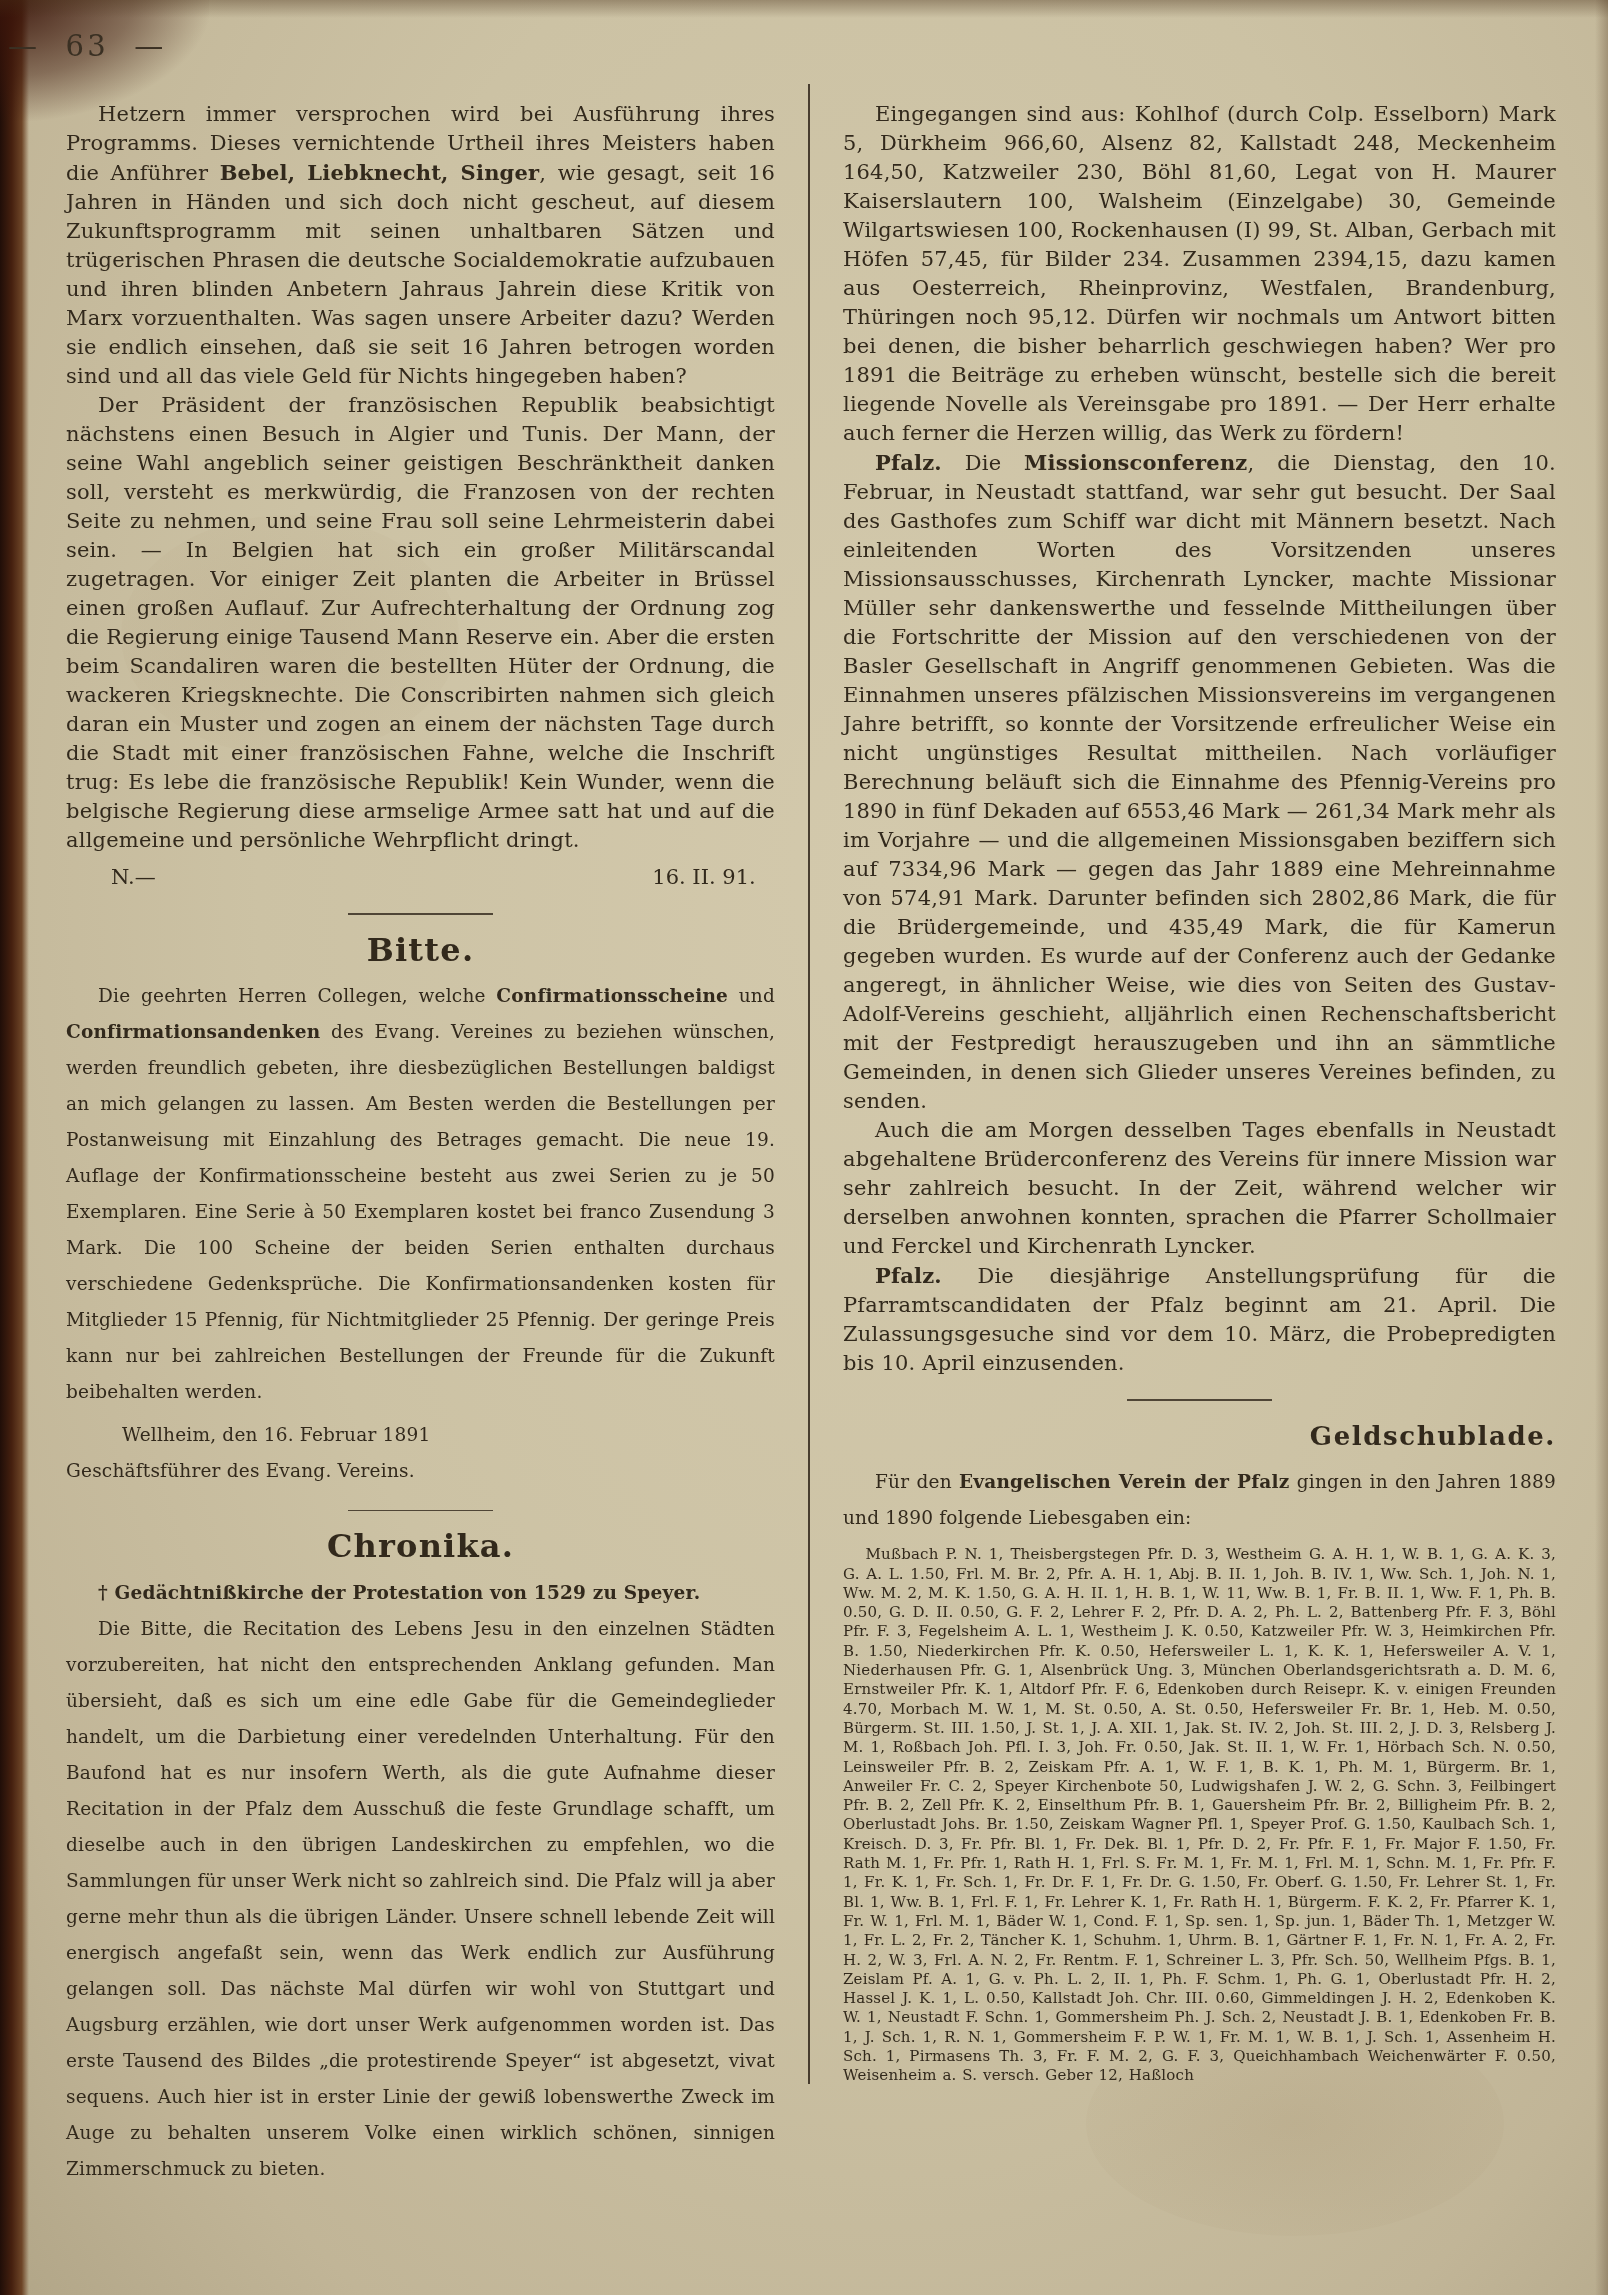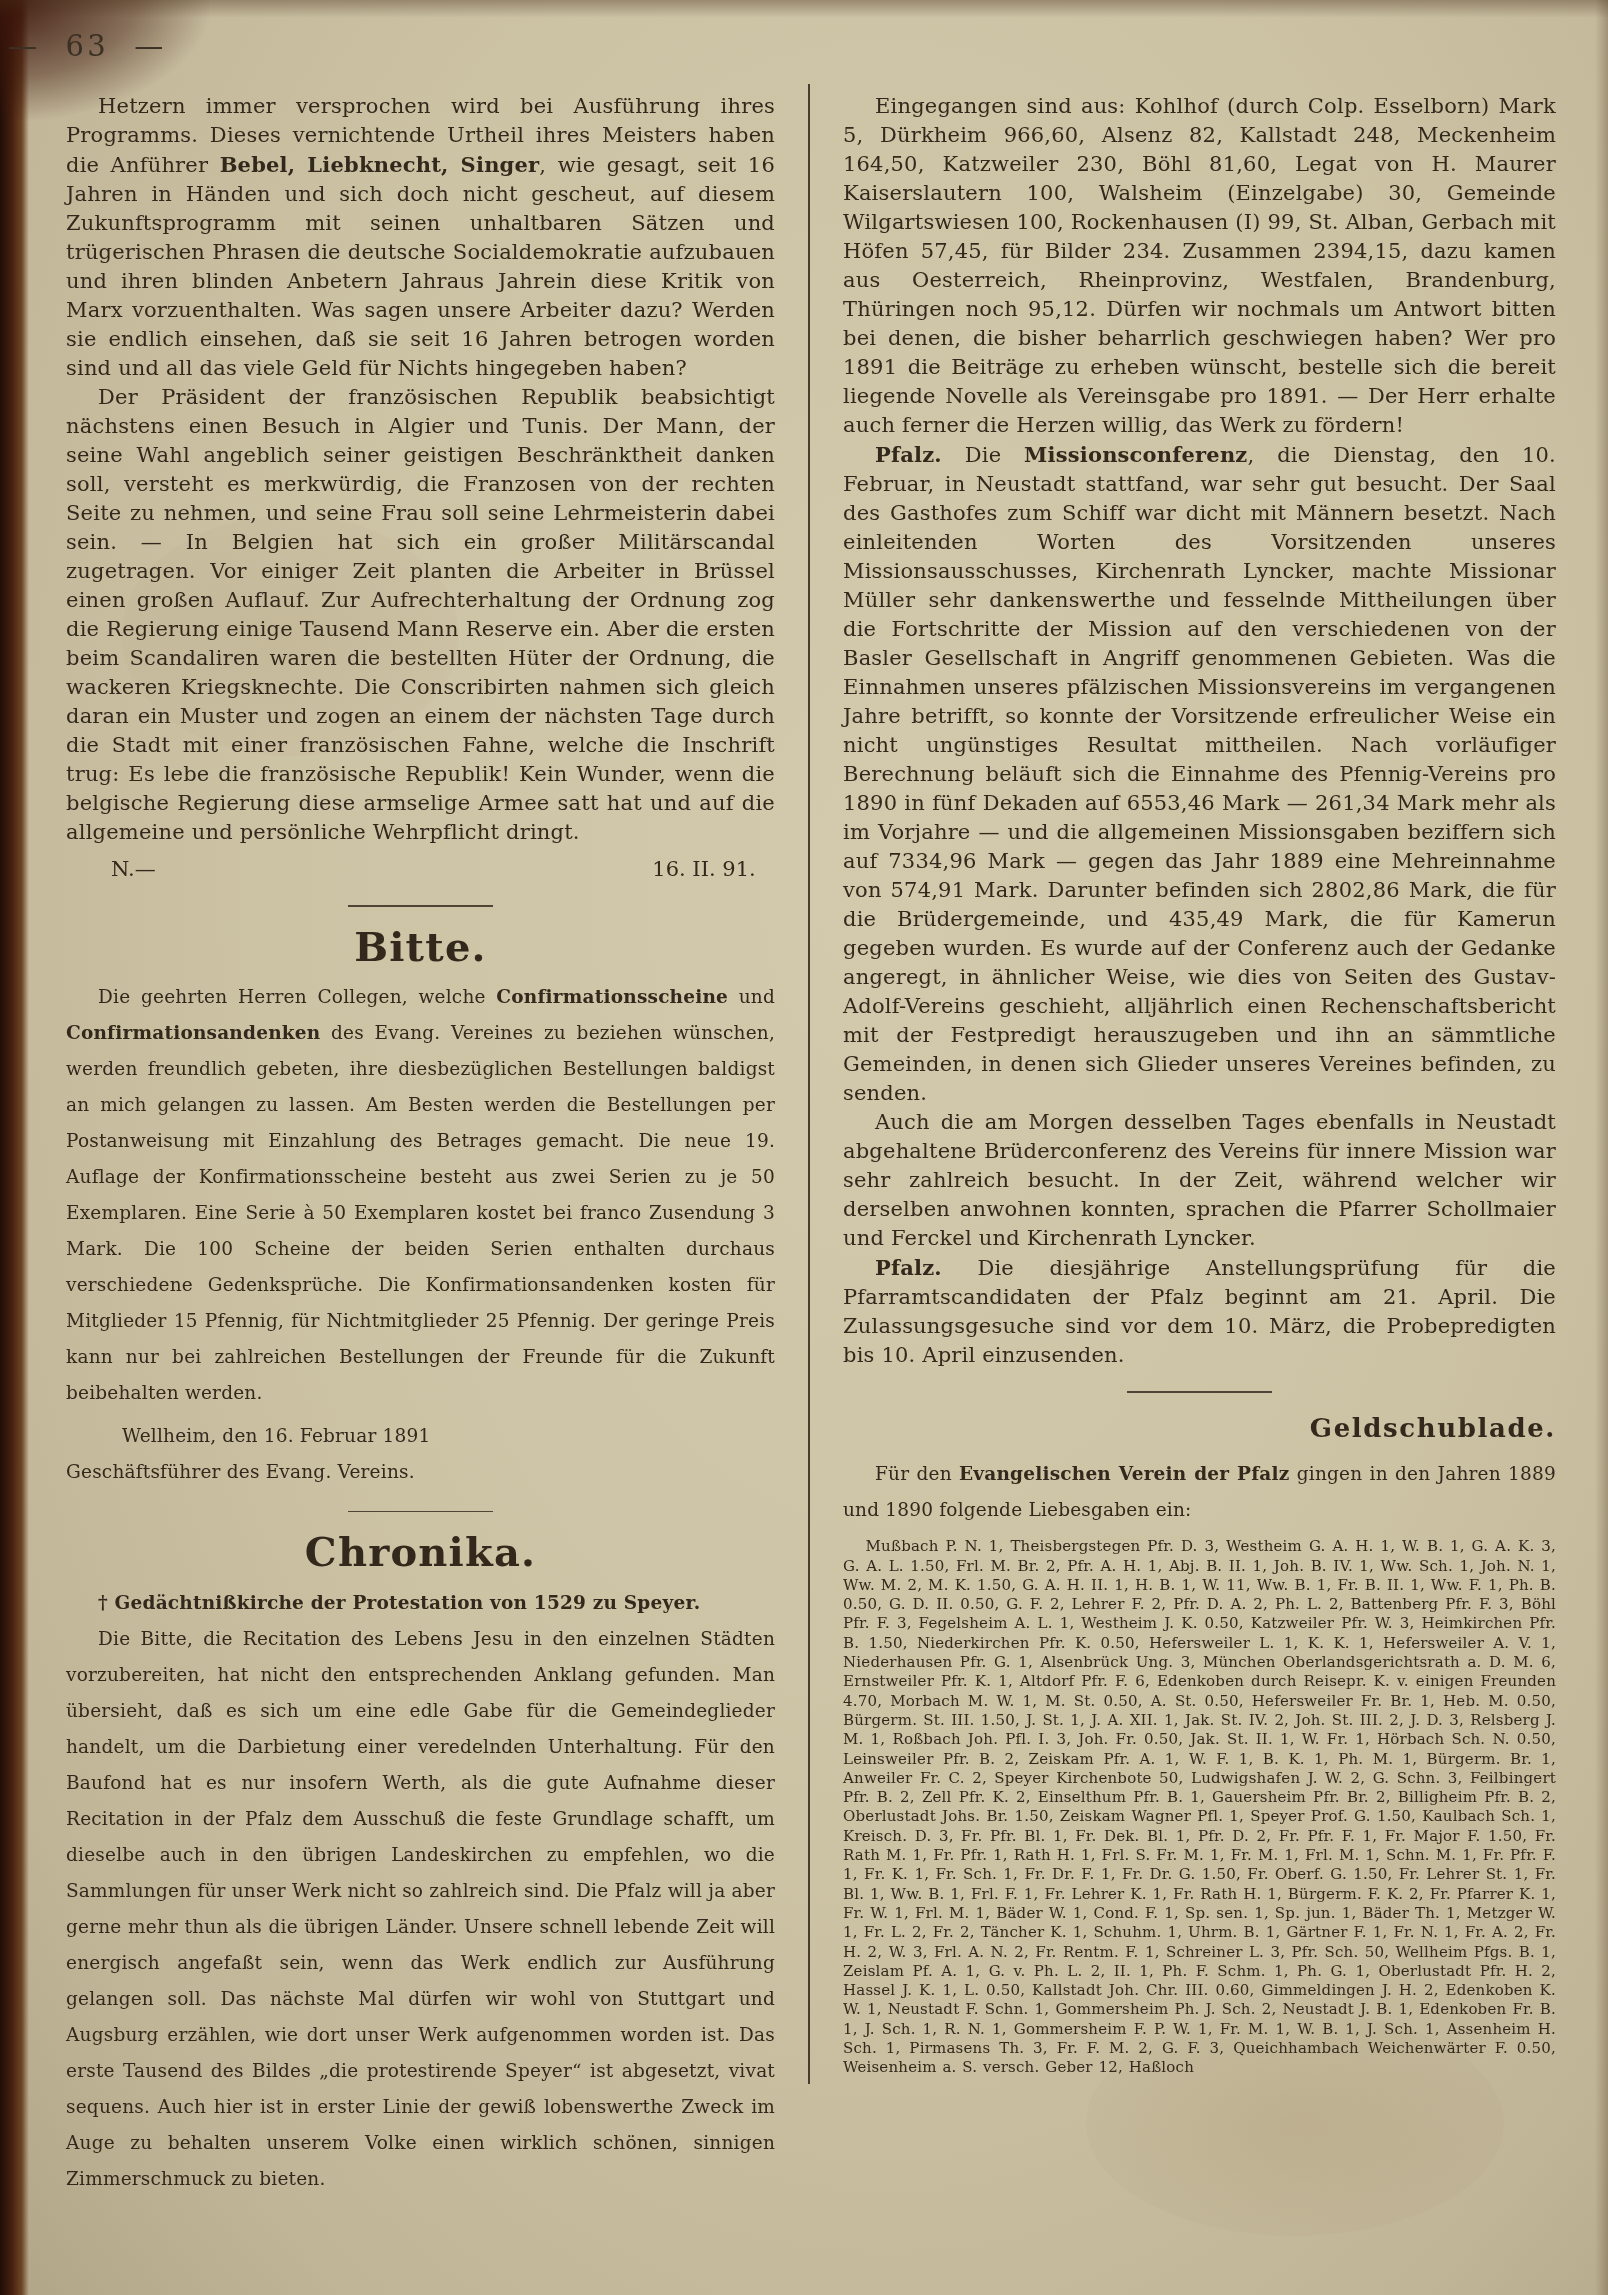--- a/index.html
+++ b/index.html
@@ -42,40 +42,40 @@
   .page-number{
     position:absolute;top:29px;left:8px;width:100%;text-align:left;
     font-size:29px;letter-spacing:3.2px;word-spacing:13px;color:#3a3023;
   }
 
   .divider{
     position:absolute;left:808px;top:84px;width:1.6px;height:2000px;
     background:rgba(48,38,26,0.85);
   }
 
-  .col{position:absolute;top:92px;}
+  .col{position:absolute;top:100px;}
   .col-left{left:66px;width:709px;}
   .col-right{left:843px;width:713px;}
 
   p{margin:0;text-align:justify;text-indent:32px;letter-spacing:0.2px;}
   .main{font-size:21px;line-height:29px;}
   .petit{font-size:18.5px;line-height:36px;}
   .tiny{font-size:15px;line-height:19.3px;text-indent:22.5px;word-spacing:0.8px;}
   .em{font-weight:bold;}
   .lead{font-weight:bold;}
 
   .sigrow{
     display:flex;justify-content:space-between;align-items:baseline;
     font-size:21px;line-height:29px;margin-top:8px;padding:0 19.3px 0 45px;
   }
 
   .sep{width:145px;height:1.6px;background:rgba(48,38,26,0.8);margin:21px auto 1.6px;}
 
   .heading{
-    font-size:40px;font-weight:bold;text-align:center;
+    font-size:32px;font-weight:bold;text-align:center;
     margin:16px 0 9.7px;letter-spacing:1.2px;text-indent:0;
   }
   .heading-large{font-size:26px;letter-spacing:1.6px;margin:20px 0 13px;text-align:right;}
 
   .dateline{text-indent:56px;margin-top:6.4px;}
   .sig-name{text-align:right;padding-right:129px;text-indent:0;margin-top:3.2px;}
   .sig-role{padding-right:13px;text-indent:0;}
 
   .subhead{font-weight:bold;margin-top:3px;}
   .intro{margin-top:10px;}

